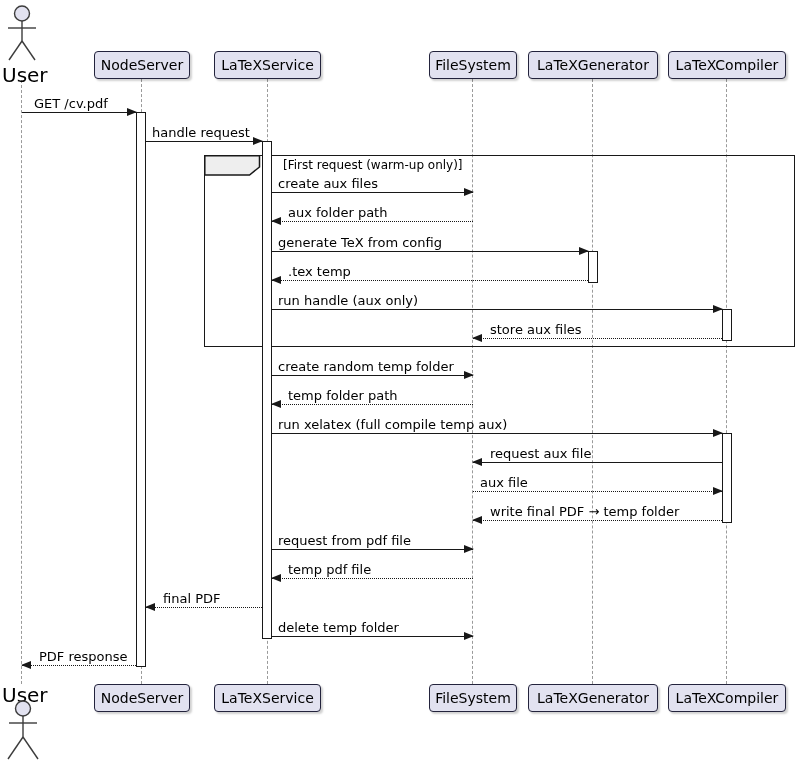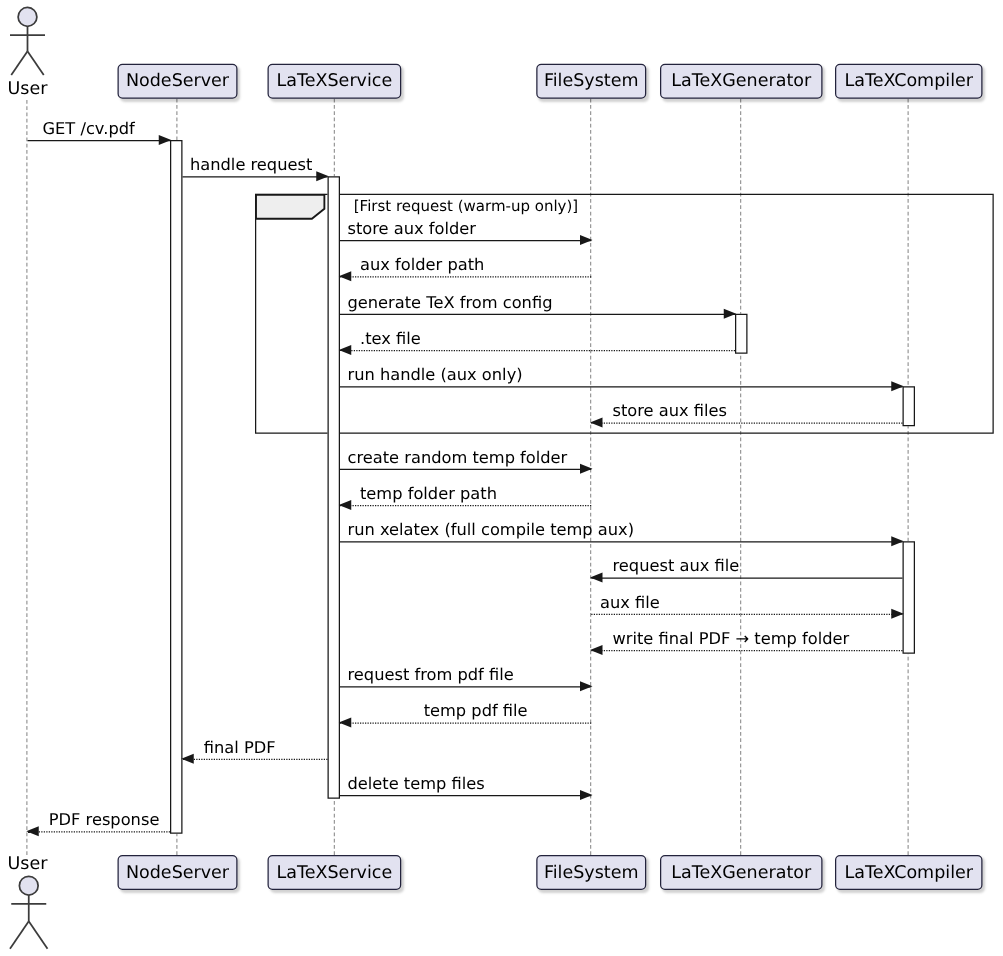--- a/index.html
+++ b/index.html
@@ -40,21 +40,21 @@
   .msg.right .line::after{
     content:"";position:absolute;right:-1px;top:-5px;width:0;height:0;
     border-top:4.5px solid transparent;border-bottom:4.5px solid transparent;
     border-left:10px solid #181818;
   }
   .msg.left .line::before{
     content:"";position:absolute;left:-1px;top:-5px;width:0;height:0;
     border-top:4.5px solid transparent;border-bottom:4.5px solid transparent;
     border-right:10px solid #181818;
   }
-  .actor-label{position:absolute;font-size:14px;color:#000;text-align:center;z-index:5;}
+  .actor-label{position:absolute;font-size:20px;color:#000;text-align:center;z-index:5;}
   .actor-svg{position:absolute;z-index:5;}
 </style>
 </head>
 <body>
 
 <div class="stage">
 
   <div class="lifeline" style="left:21px;top:80px;height:604px;"></div>
   <div class="lifeline" style="left:141px;top:79px;height:605px;"></div>
   <div class="lifeline" style="left:267px;top:79px;height:605px;"></div>
@@ -77,33 +77,33 @@
 
   <div class="msg solid right" style="left:22px;top:96px;width:114px;">
     <div class="lbl" style="padding-left:12px;">GET /cv.pdf</div>
       <div class="line"></div>
   </div>
   <div class="msg solid right" style="left:146px;top:125px;width:116px;">
     <div class="lbl" style="padding-left:6px;">handle request</div>
       <div class="line"></div>
   </div>
   <div class="msg solid right" style="left:272px;top:176px;width:201px;">
-    <div class="lbl" style="padding-left:6px;">store aux folder</div>
+    <div class="lbl" style="padding-left:6px;">create aux files</div>
       <div class="line"></div>
   </div>
   <div class="msg dotted left" style="left:272px;top:205px;width:201px;">
     <div class="lbl" style="padding-left:16px;">aux folder path</div>
       <div class="line"></div>
   </div>
   <div class="msg solid right" style="left:272px;top:235px;width:316px;">
     <div class="lbl" style="padding-left:6px;">generate TeX from config</div>
       <div class="line"></div>
   </div>
   <div class="msg dotted left" style="left:272px;top:264px;width:316px;">
-    <div class="lbl" style="padding-left:16px;">.tex file</div>
+    <div class="lbl" style="padding-left:16px;">.tex temp</div>
       <div class="line"></div>
   </div>
   <div class="msg solid right" style="left:272px;top:293px;width:450px;">
     <div class="lbl" style="padding-left:6px;">run handle (aux only)</div>
       <div class="line"></div>
   </div>
   <div class="msg dotted left" style="left:473px;top:322px;width:249px;">
     <div class="lbl" style="padding-left:17px;">store aux files</div>
       <div class="line"></div>
   </div>
@@ -129,29 +129,29 @@
   </div>
   <div class="msg dotted left" style="left:473px;top:504px;width:249px;">
     <div class="lbl" style="padding-left:17px;">write final PDF → temp folder</div>
       <div class="line"></div>
   </div>
   <div class="msg solid right" style="left:272px;top:533px;width:201px;">
     <div class="lbl" style="padding-left:6px;">request from pdf file</div>
       <div class="line"></div>
   </div>
   <div class="msg dotted left" style="left:272px;top:562px;width:201px;">
-    <div class="lbl" style="padding-left:16px;text-align:center;">temp pdf file</div>
+    <div class="lbl" style="padding-left:16px;">temp pdf file</div>
       <div class="line"></div>
   </div>
   <div class="msg dotted left" style="left:146px;top:591px;width:116px;">
     <div class="lbl" style="padding-left:17px;">final PDF</div>
       <div class="line"></div>
   </div>
   <div class="msg solid right" style="left:272px;top:620px;width:201px;">
-    <div class="lbl" style="padding-left:6px;">delete temp files</div>
+    <div class="lbl" style="padding-left:6px;">delete temp folder</div>
       <div class="line"></div>
   </div>
   <div class="msg dotted left" style="left:22px;top:649px;width:114px;">
     <div class="lbl" style="padding-left:17px;">PDF response</div>
       <div class="line"></div>
   </div>
 
   <svg class="actor-svg" style="left:4px;top:4px;" width="40" height="58">
     <circle cx="18" cy="9.5" r="7.5" fill="#E2E2F0" stroke="#3c3c3c" stroke-width="1.4"></circle>
     <line x1="18" y1="17" x2="18" y2="37" stroke="#3c3c3c" stroke-width="1.4"></line>

